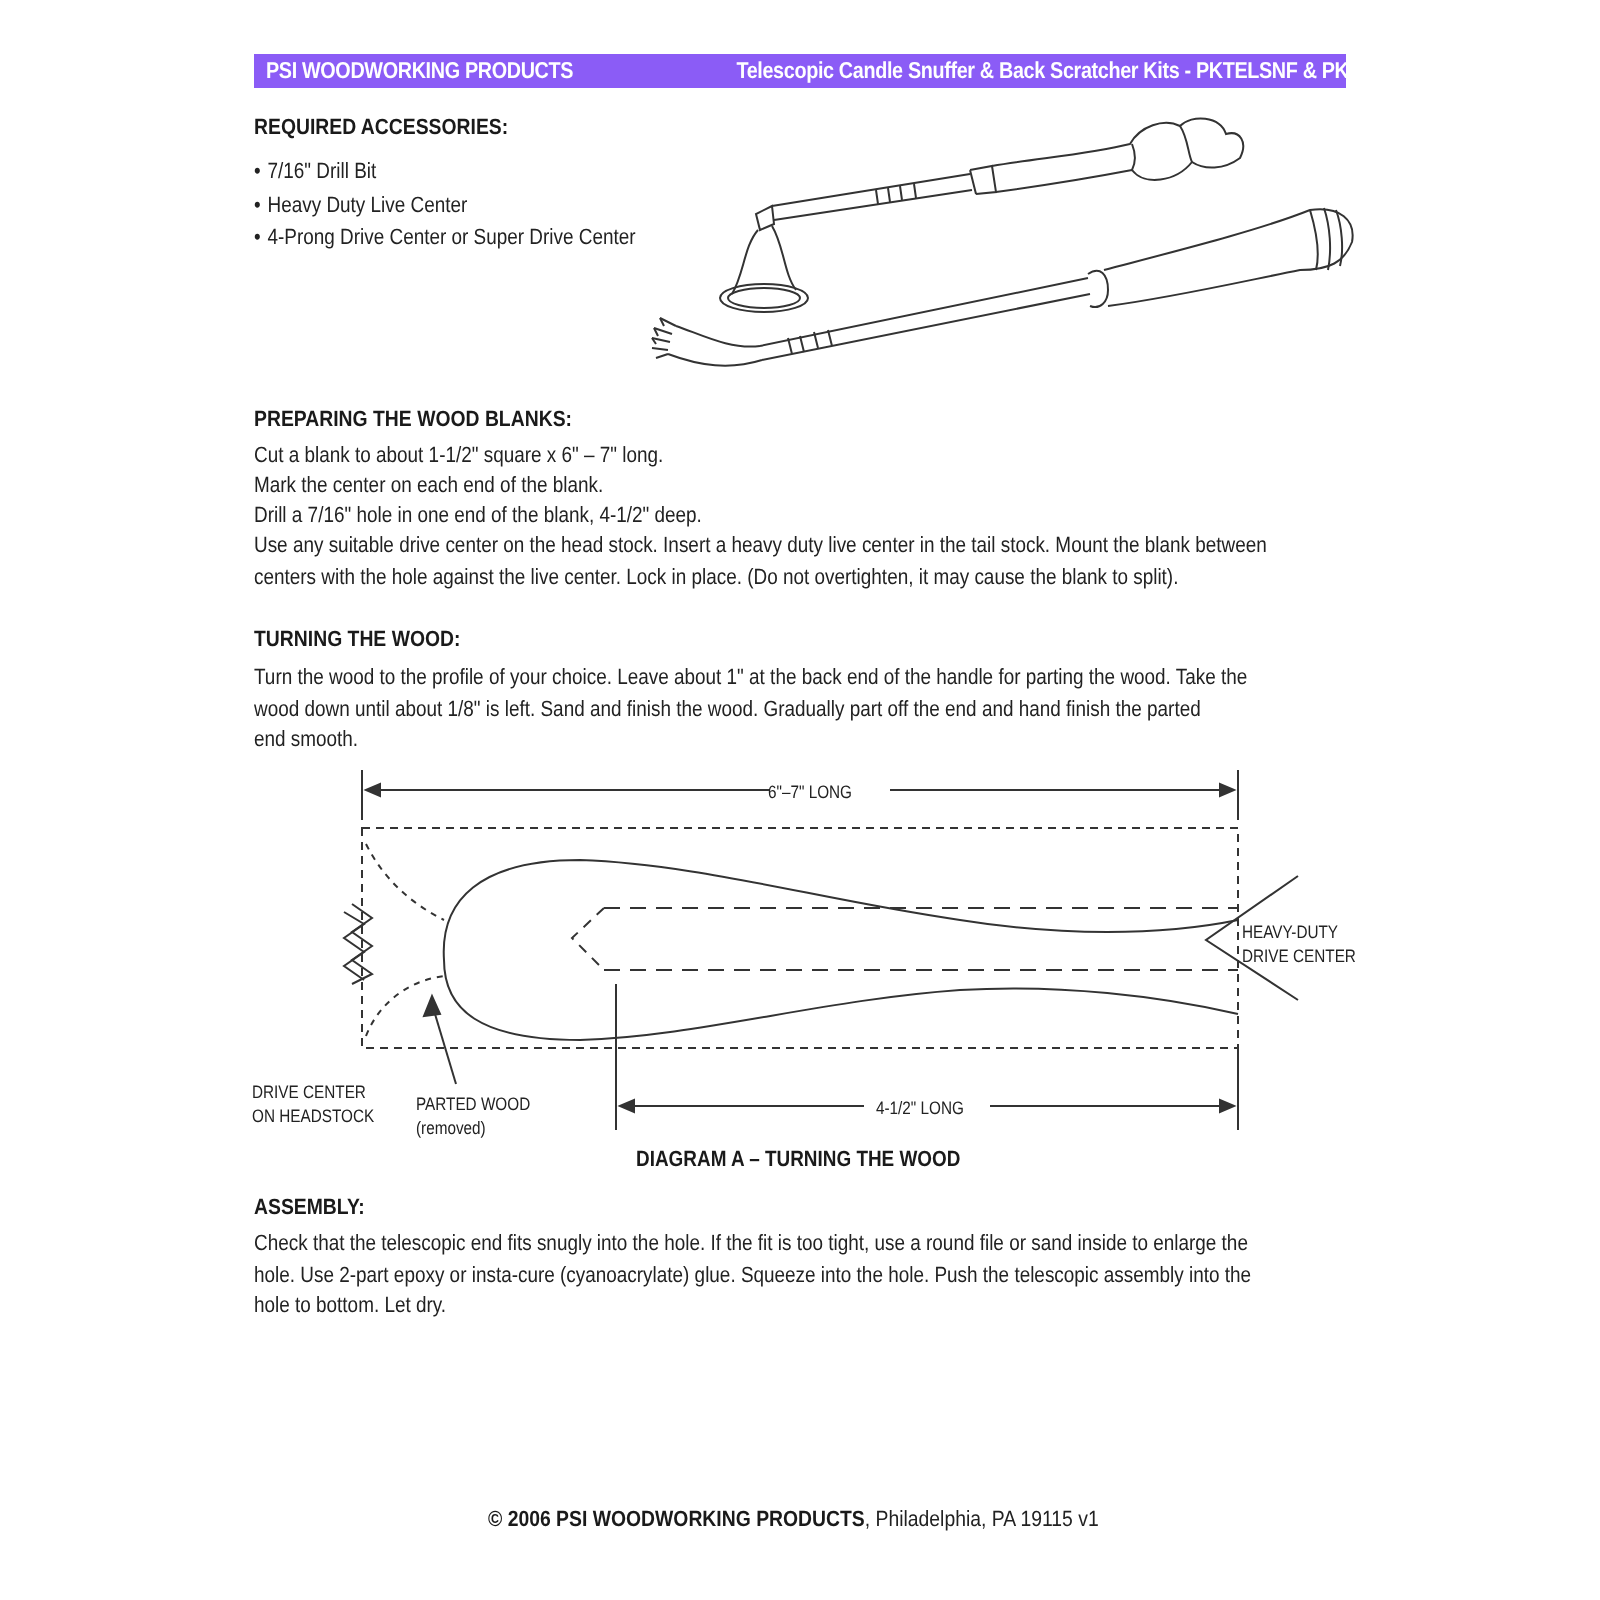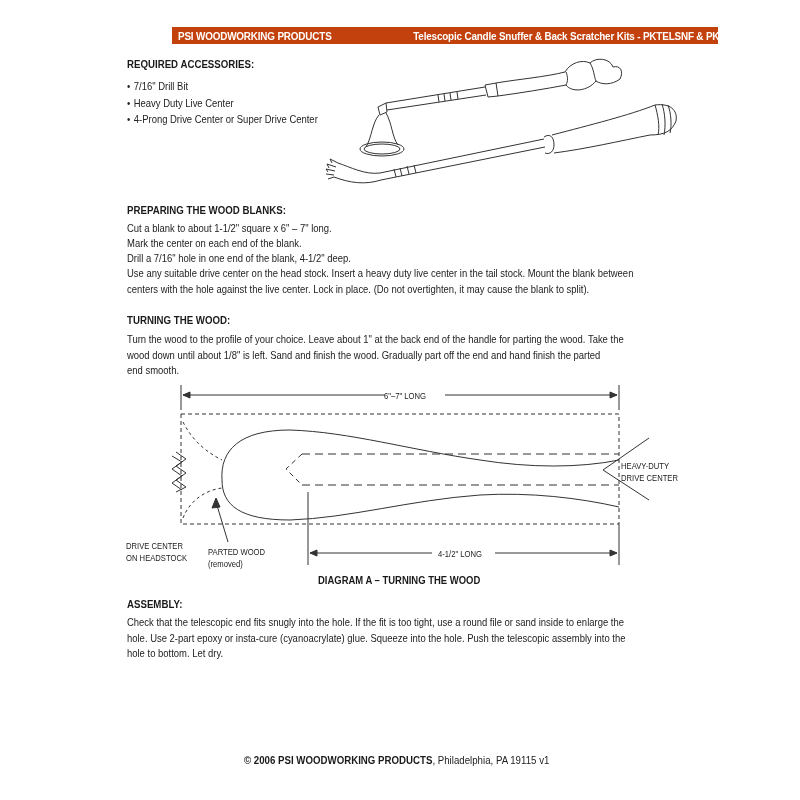--- a/index.html
+++ b/index.html
@@ -2,23 +2,23 @@
 <html><head>
 <meta charset="utf-8">
 <style>
   * { margin: 0; padding: 0; box-sizing: border-box; }
   html, body { width: 800px; height: 800px; background: #ffffff; overflow: hidden; }
   body { font-family: "Liberation Sans", sans-serif; color: #1a1a1a; position: relative; }
   .page { position: absolute; left: 0; top: 0; width: 800px; height: 800px; }
 
   .header-bar {
     position: absolute; left: 127px; top: 27px; width: 546px; height: 17px;
-    background: #c2410c; color: #fff; display: flex; align-items: center;
+    background: #8b5cf6; color: #fff; display: flex; align-items: center;
     justify-content: space-between; padding: 0 6px;
-    font-weight: bold; font-size: 11.5px; letter-spacing: -0.2px; margin-left: 45px;
+    font-weight: bold; font-size: 11.5px; letter-spacing: -0.2px;
   }
   .header-bar .brand { transform: scaleX(0.86); transform-origin: left center; white-space: nowrap; }
   .header-bar .title { transform: scaleX(0.86); transform-origin: right center; white-space: nowrap; }
 
   .h { position: absolute; font-weight: bold; font-size: 11px; white-space: nowrap;
        transform: scaleX(0.88); transform-origin: left center; color: #1a1a1a; }
   .p { position: absolute; font-size: 11px; line-height: 16px; white-space: nowrap;
        transform: scaleX(0.86); transform-origin: left top; color: #222; }
   .bullets { position: absolute; left: 127px; top: 78px; font-size: 11px; line-height: 16.5px;
              transform: scaleX(0.86); transform-origin: left top; list-style: none; color: #222; }

